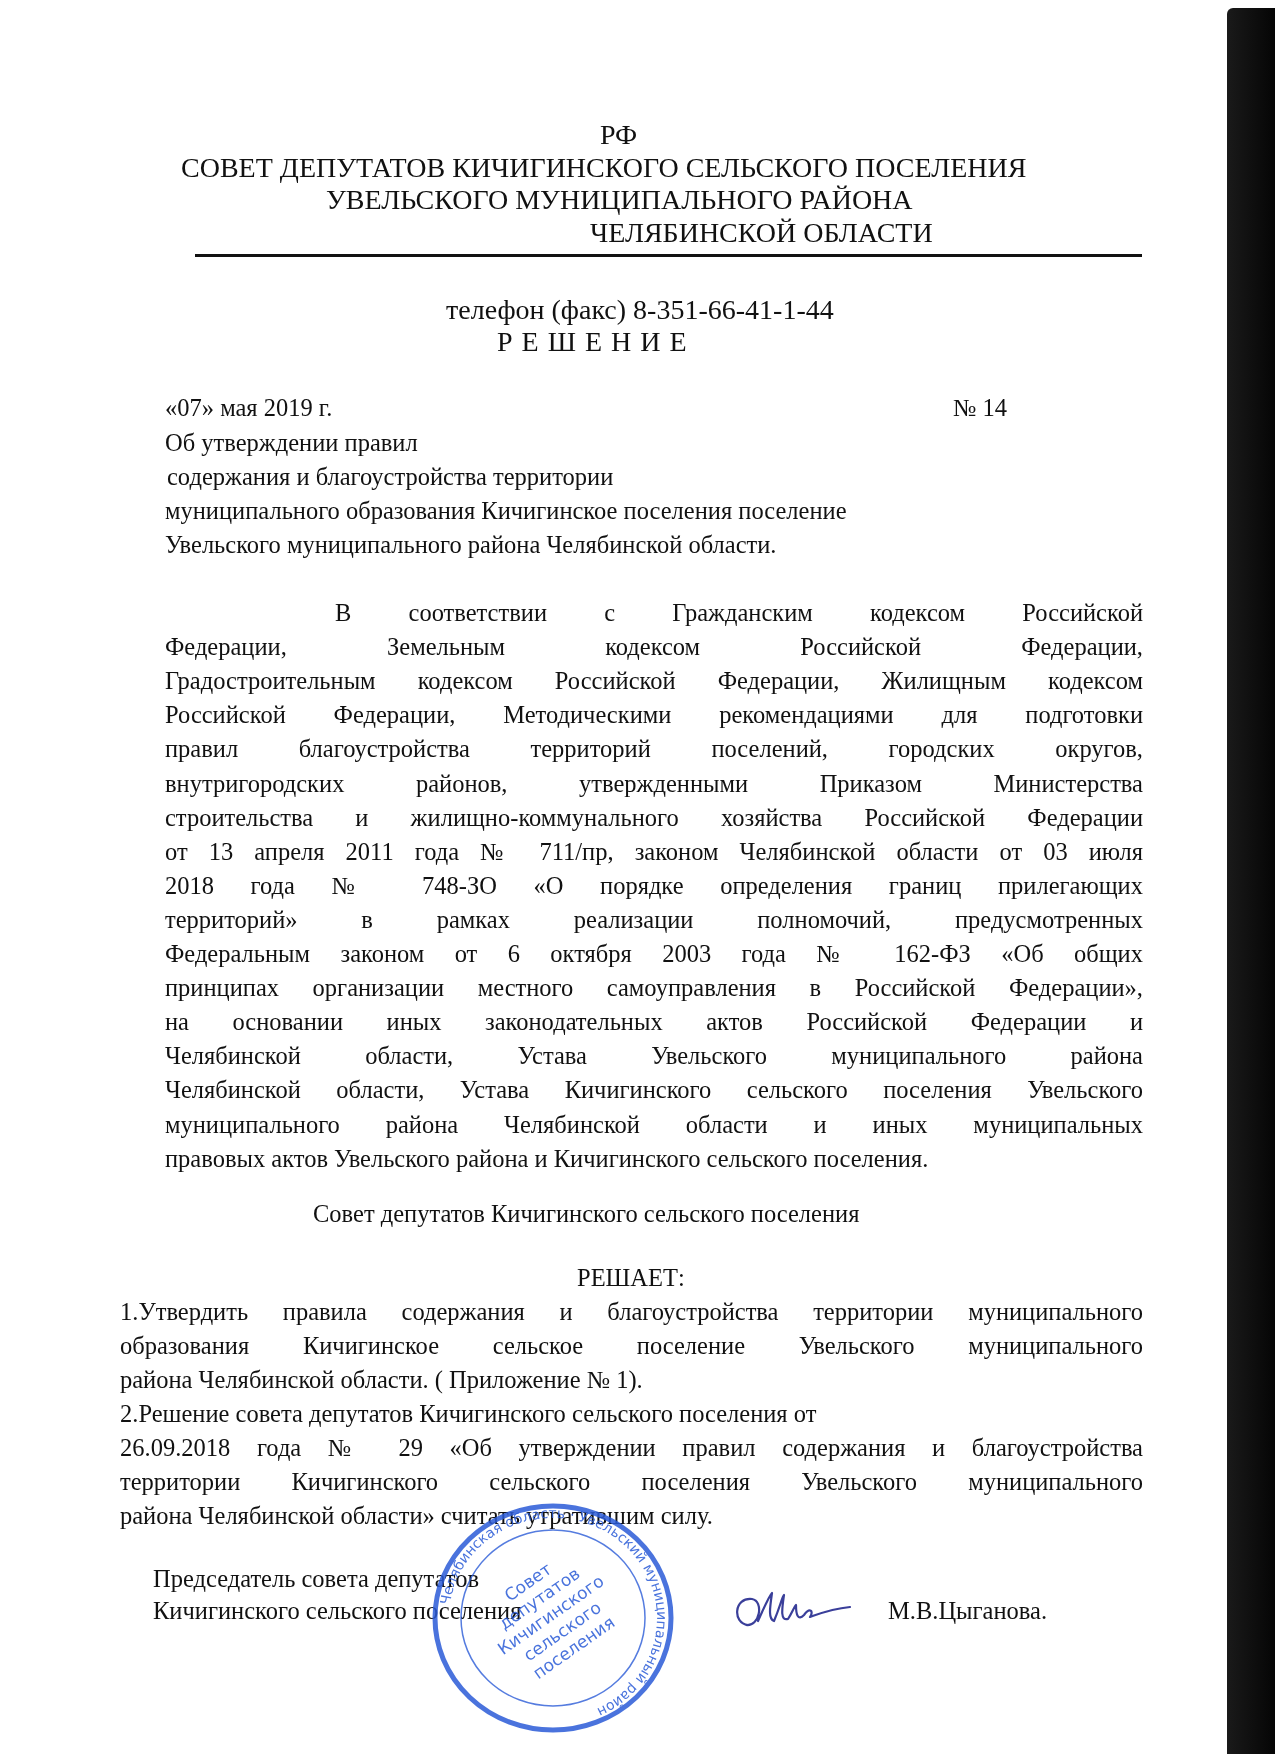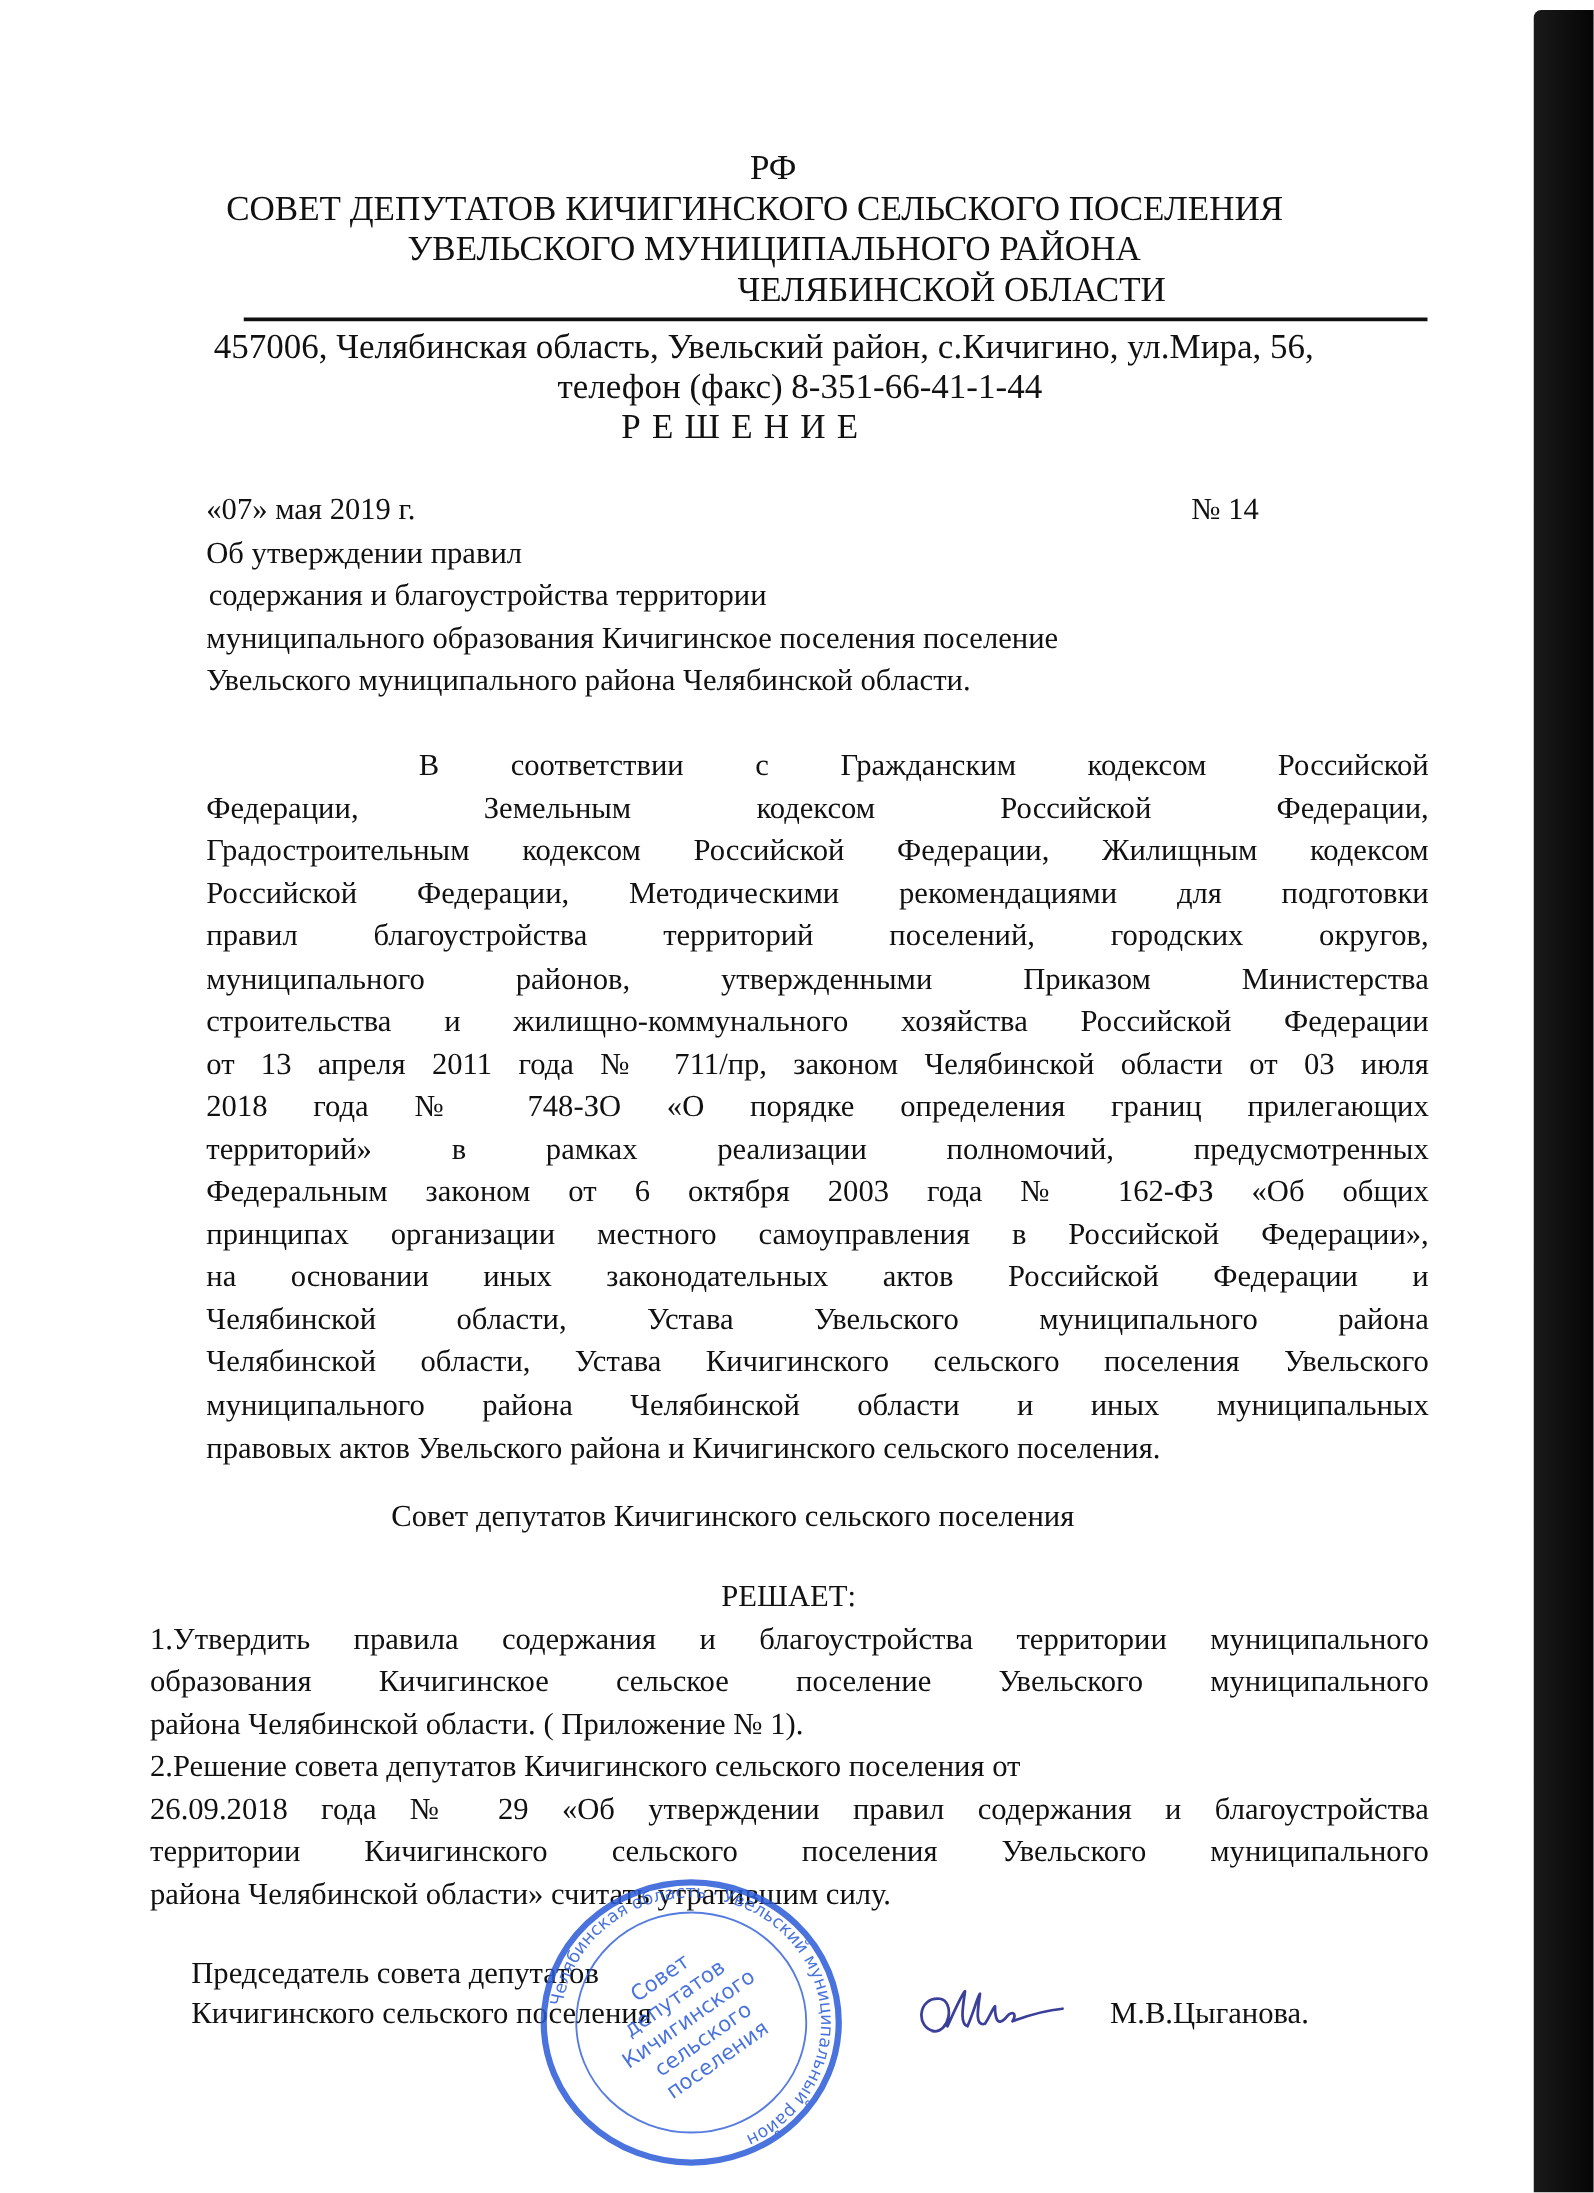--- a/index.html
+++ b/index.html
@@ -29,41 +29,40 @@
 
 <div class="edge"></div>
 
 <div class="page">
 
   <div class="abs hdr" style="left:600px; top:118px;">РФ</div>
   <div class="abs hdr" style="left:181px; top:151px;">СОВЕТ ДЕПУТАТОВ КИЧИГИНСКОГО СЕЛЬСКОГО ПОСЕЛЕНИЯ</div>
   <div class="abs hdr" style="left:326px; top:183px;">УВЕЛЬСКОГО МУНИЦИПАЛЬНОГО РАЙОНА</div>
   <div class="abs hdr" style="left:590px; top:216px;">ЧЕЛЯБИНСКОЙ ОБЛАСТИ</div>
   <div class="rule"></div>
-  <div class="abs hdr" style="left:171px; top:261px;">457006, Челябинская область, Увельский район, с.Кичигино, ул.Мира, 56,</div>
   <div class="abs hdr" style="left:446px; top:293px;">телефон (факс) 8-351-66-41-1-44</div>
   <div class="abs hdr" style="left:497px; top:325px; letter-spacing:1px;">Р Е Ш Е Н И Е</div>
 
   <div class="abs txt" style="left:165px; top:393px;">«07» мая 2019 г.</div>
   <div class="abs txt" style="left:953px; top:393px;">№ 14</div>
 
   <div id="subject">
       <div class="txt plain" style="left: 165px; top: 428px;">Об утверждении правил</div>
       <div class="txt plain" style="left: 167px; top: 462px; text-align: center;">содержания и благоустройства территории</div>
       <div class="txt plain" style="left: 165px; top: 496px;">муниципального образования Кичигинское поселения поселение</div>
       <div class="txt plain" style="left: 165px; top: 530px;">Увельского муниципального района Челябинской области.</div>
     </div>
 
   <div id="preamble">
       <div class="txt just" style="left: 335px; top: 598px; width: 808px;">В соответствии с Гражданским кодексом Российской</div>
       <div class="txt just" style="left: 165px; top: 632px; width: 978px;">Федерации, Земельным кодексом Российской Федерации,</div>
       <div class="txt just" style="left: 165px; top: 666px; width: 978px;">Градостроительным кодексом Российской Федерации, Жилищным кодексом</div>
       <div class="txt just" style="left: 165px; top: 700px; width: 978px;">Российской Федерации, Методическими рекомендациями для подготовки</div>
       <div class="txt just" style="left: 165px; top: 734px; width: 978px;">правил благоустройства территорий поселений, городских округов,</div>
-      <div class="txt just" style="left: 165px; top: 769px; width: 978px;">муниципального районов, утвержденными Приказом Министерства</div>
+      <div class="txt just" style="left: 165px; top: 769px; width: 978px;">внутригородских районов, утвержденными Приказом Министерства</div>
       <div class="txt just" style="left: 165px; top: 803px; width: 978px;">строительства и жилищно-коммунального хозяйства Российской Федерации</div>
       <div class="txt just" style="left: 165px; top: 837px; width: 978px;">от 13 апреля 2011 года № 711/пр, законом Челябинской области от 03 июля</div>
       <div class="txt just" style="left: 165px; top: 871px; width: 978px;">2018 года № 748-ЗО «О порядке определения границ прилегающих</div>
       <div class="txt just" style="left: 165px; top: 905px; width: 978px;">территорий» в рамках реализации полномочий, предусмотренных</div>
       <div class="txt just" style="left: 165px; top: 939px; width: 978px;">Федеральным законом от 6 октября 2003 года № 162-ФЗ «Об общих</div>
       <div class="txt just" style="left: 165px; top: 973px; width: 978px;">принципах организации местного самоуправления в Российской Федерации»,</div>
       <div class="txt just" style="left: 165px; top: 1007px; width: 978px;">на основании иных законодательных актов Российской Федерации и</div>
       <div class="txt just" style="left: 165px; top: 1041px; width: 978px;">Челябинской области, Устава Увельского муниципального района</div>
       <div class="txt just" style="left: 165px; top: 1075px; width: 978px;">Челябинской области, Устава Кичигинского сельского поселения Увельского</div>
       <div class="txt just" style="left: 165px; top: 1110px; width: 978px;">муниципального района Челябинской области и иных муниципальных</div>

